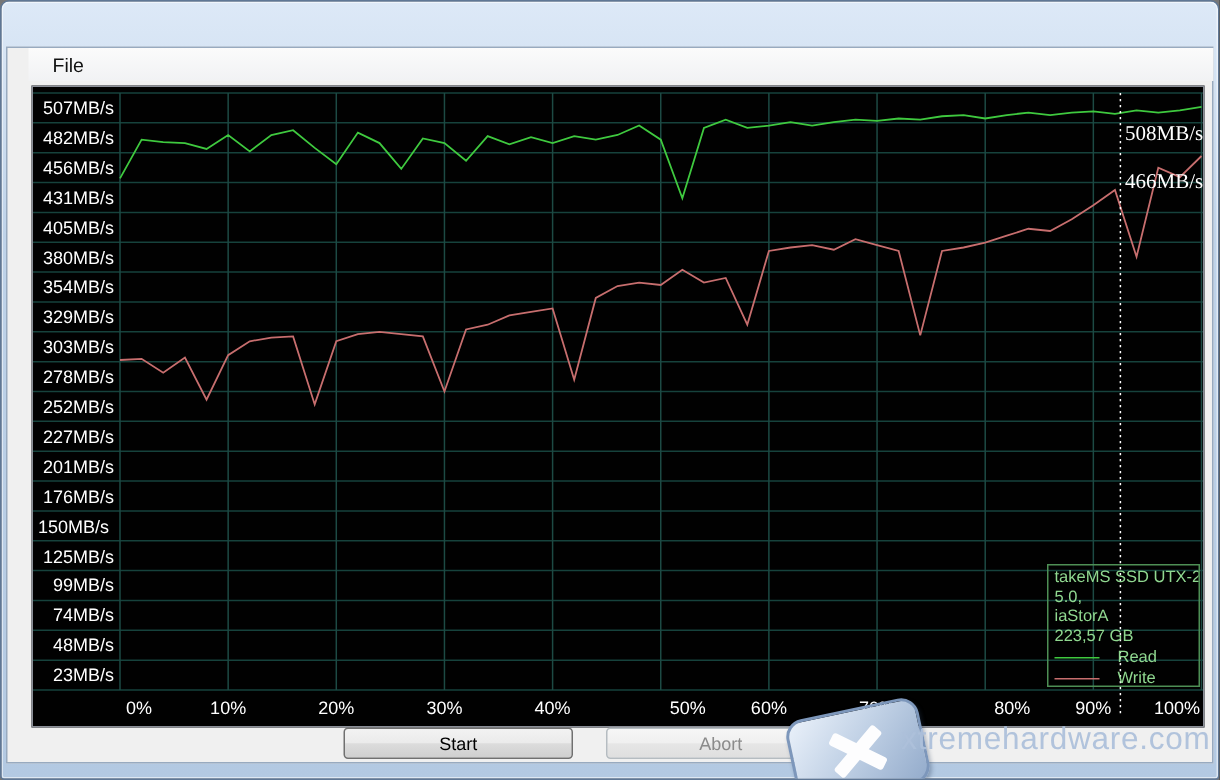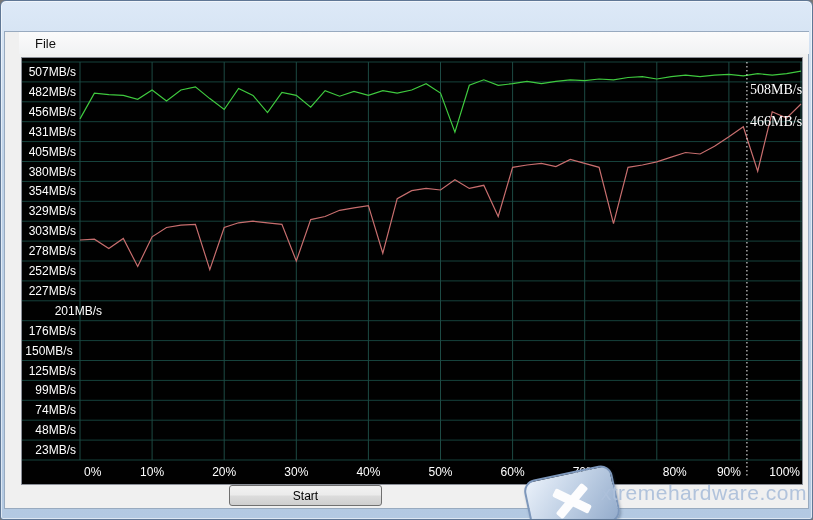--- a/index.html
+++ b/index.html
@@ -111,49 +111,64 @@
         <div class="ylab" style="top: 45.8px;">456MB/s</div>
         <div class="ylab" style="top: 65.7px;">431MB/s</div>
         <div class="ylab" style="top: 85.6px;">405MB/s</div>
         <div class="ylab" style="top: 105.5px;">380MB/s</div>
         <div class="ylab" style="top: 125.4px;">354MB/s</div>
         <div class="ylab" style="top: 145.3px;">329MB/s</div>
         <div class="ylab" style="top: 165.2px;">303MB/s</div>
         <div class="ylab" style="top: 185.1px;">278MB/s</div>
         <div class="ylab" style="top: 205px;">252MB/s</div>
         <div class="ylab" style="top: 224.9px;">227MB/s</div>
-        <div class="ylab" style="top: 244.8px; padding-left: 26px;">201MB/s</div>
+        <div class="ylab" style="top: 244.8px;">201MB/s</div>
         <div class="ylab" style="top: 264.7px;">176MB/s</div>
         <div class="ylab" style="top: 284.6px; text-align: center;">150MB/s</div>
         <div class="ylab" style="top: 304.5px;">125MB/s</div>
         <div class="ylab" style="top: 324.4px;">99MB/s</div>
         <div class="ylab" style="top: 344.3px;">74MB/s</div>
         <div class="ylab" style="top: 364.2px;">48MB/s</div>
         <div class="ylab" style="top: 384.1px;">23MB/s</div>
       </div>
     <div>
         <div class="xlab" style="top: 406px; left: 62px;">0%</div>
         <div class="xlab" style="top: 406px; left: 100.1px; width: 60px; text-align: center;">10%</div>
         <div class="xlab" style="top: 406px; left: 172.2px; width: 60px; text-align: center;">20%</div>
         <div class="xlab" style="top: 406px; left: 244.3px; width: 60px; text-align: center;">30%</div>
         <div class="xlab" style="top: 406px; left: 316.4px; width: 60px; text-align: center;">40%</div>
-        <div class="xlab" style="top: 406px; left: 388.5px; width: 60px; text-align: center;">50%</div>
+        <div class="xlab" style="top: 406px; left: 388.5px; width: 60px; text-align: right;">50%</div>
         <div class="xlab" style="top: 406px; left: 460.6px; width: 60px; text-align: center;">60%</div>
         <div class="xlab" style="top: 406px; left: 532.7px; width: 60px; text-align: center;">70%</div>
         <div class="xlab" style="top: 406px; left: 604.8px; width: 60px; text-align: right;">80%</div>
         <div class="xlab" style="top: 406px; left: 676.9px; width: 60px; text-align: center;">90%</div>
         <div class="xlab" style="top: 406px; right: 2px; text-align: left;">100%</div>
       </div>
 
     <div class="speed-label" style="left:728px;top:24px;">508MB/s</div>
     <div class="speed-label" style="left:728px;top:56px;">466MB/s</div>
 
+    <div class="legend">
+      <div>takeMS  SSD UTX-2</div>
+      <div>5.0,</div>
+      <div>iaStorA</div>
+      <div>223,57 GB</div>
+      <div class="lg-row">
+        <span class="lg-line" style="background: rgb(63, 201, 63);"></span>
+        <span>Read</span>
+      </div>
+      <div class="lg-row">
+        <span class="lg-line" style="background: rgb(199, 110, 110);"></span>
+        <span>Write</span>
+      </div>
+    </div>
   </div>
 
   <div class="btn start">Start</div>
+  <div class="btn abort">Abort</div>
 
   <div class="wm-badge">
     <div class="bar b1"></div>
       <div class="bar b2"></div>
   </div>
   <div class="wm-text">xtremehardware.com</div>
 
 </div>
 
 </body></html>

